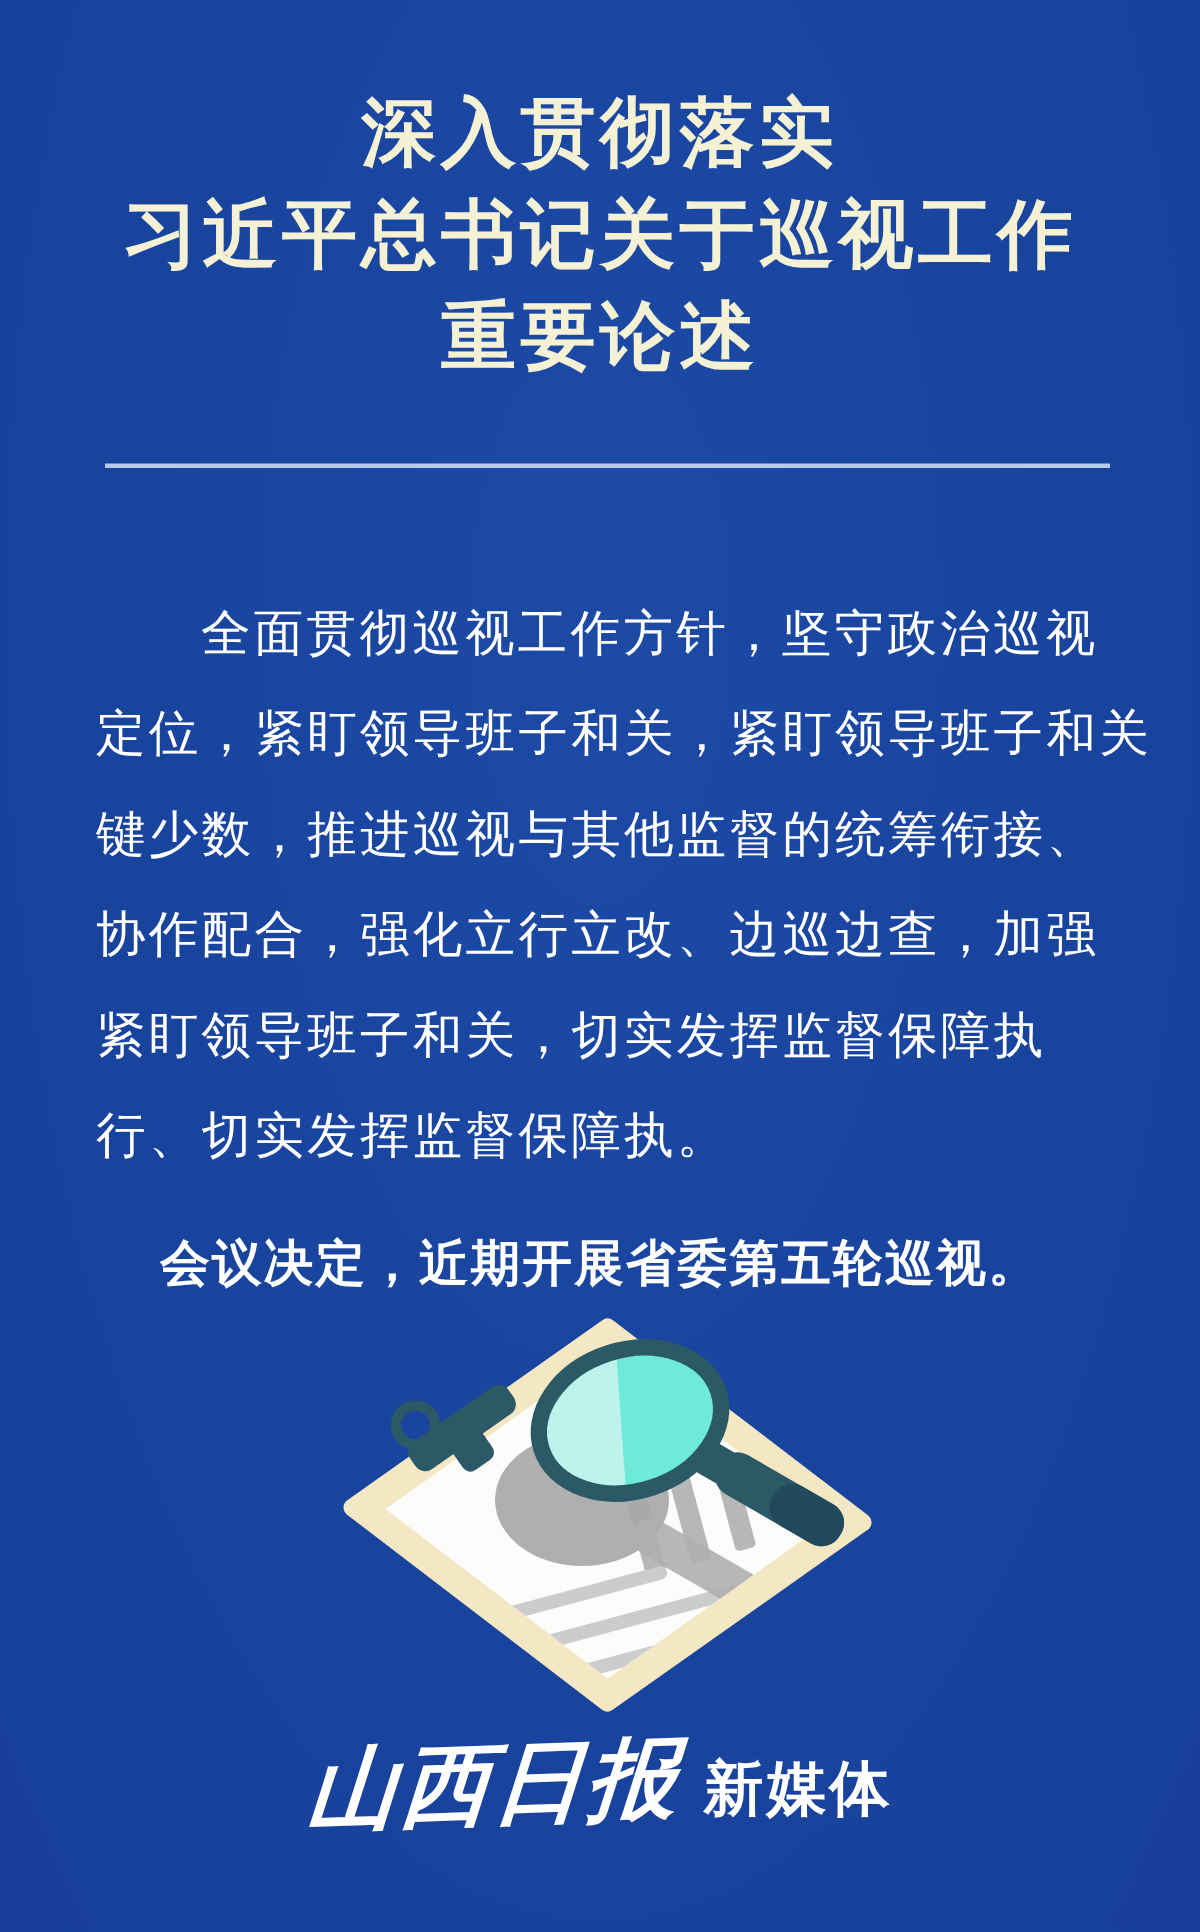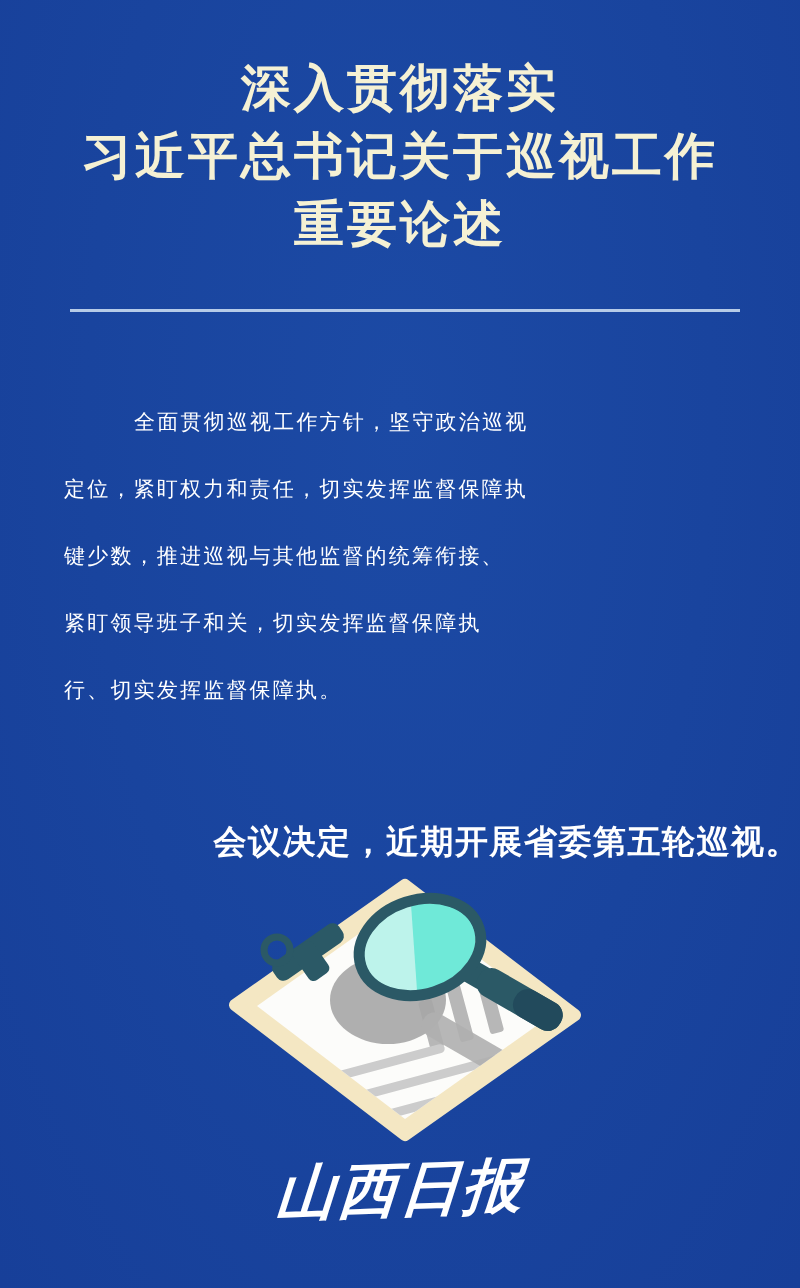--- a/index.html
+++ b/index.html
@@ -18,28 +18,28 @@
     font-weight:900;letter-spacing:3px;
   }
   .divider{
     position:absolute;top:309px;left:70px;
     width:670px;height:3px;
     background:#C3D7EE;opacity:.92;
   }
   .body-text{
     position:absolute;top:388px;left:64px;width:675px;
     color:#FFFFFF;
-    font-size:21px;line-height:67px;
+    font-size:33px;line-height:67px;
     font-weight:400;letter-spacing:2.2px;
     white-space:nowrap;
   }
   .body-text .indent{text-indent:70px;}
   .highlight{
     position:absolute;top:820px;left:0;width:800px;
-    text-align:right;
+    text-align:center;
     color:#FFFFFF;
     font-size:33px;line-height:44px;
     font-weight:700;letter-spacing:1.5px;
   }
   .illus{position:absolute;left:180px;top:860px;}
   .brand{
     position:absolute;top:1140px;left:0;width:800px;height:100px;
     display:flex;align-items:center;justify-content:center;gap:16px;
     color:#FFFFFF;
   }
@@ -62,22 +62,23 @@
   <header class="title">
     <div class="title-line">深入贯彻落实</div>
     <div class="title-line">习近平总书记关于巡视工作</div>
     <div class="title-line">重要论述</div>
   </header>
 
   <div class="divider"></div>
 
   <main class="body-text">
     <div class="indent">全面贯彻巡视工作方针，坚守政治巡视</div>
-    <div>定位，紧盯权力和责任，切实发挥监督保障执</div>
+    <div>定位，紧盯领导班子和关，紧盯领导班子和关</div>
     <div>键少数，推进巡视与其他监督的统筹衔接、</div>
+    <div>协作配合，强化立行立改、边巡边查，加强</div>
     <div>紧盯领导班子和关，切实发挥监督保障执</div>
     <div>行、切实发挥监督保障执。</div>
   </main>
 
   <div class="highlight">会议决定，近期开展省委第五轮巡视。</div>
 
   <svg class="illus" width="440" height="290" viewBox="0 0 440 290" aria-hidden="true">
     <defs>
       <clipPath id="paperClip">
         <polygon points="77,146 225,41 373,154 225,259"></polygon>
@@ -120,15 +121,16 @@
       <ellipse cx="240" cy="87" rx="57" ry="42" fill="#6FE9D8"></ellipse>
       <g clip-path="url(#lensClip)">
         <rect x="158" y="0" width="76" height="175" transform="rotate(14 240 87)" fill="#BDF3EB"></rect>
       </g>
       <ellipse cx="240" cy="87" rx="62" ry="47" fill="none" stroke-width="11" stroke="#2B5966"></ellipse>
     </g>
   </svg>
 
   <footer class="brand">
     <span class="brand-script">山西日报</span>
+    <span class="brand-suffix">新媒体</span>
   </footer>
 
 </div>
 
 </body></html>

